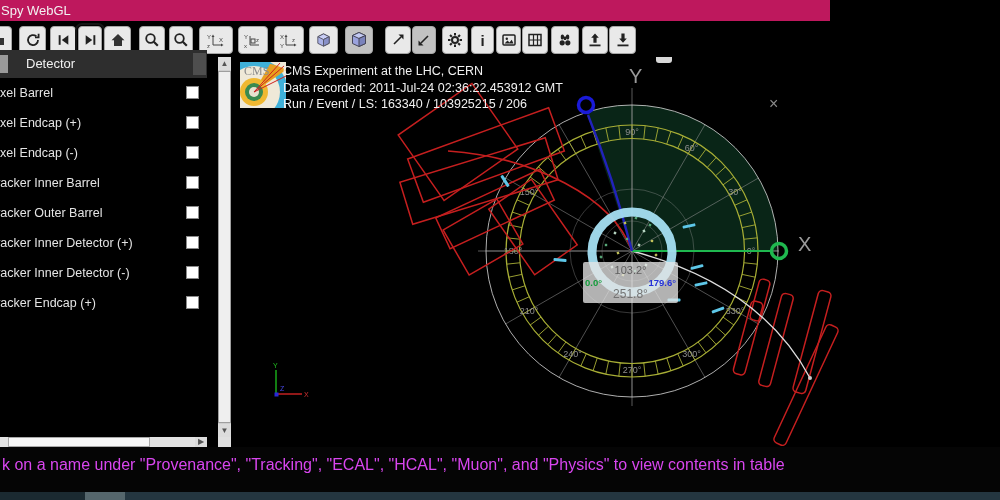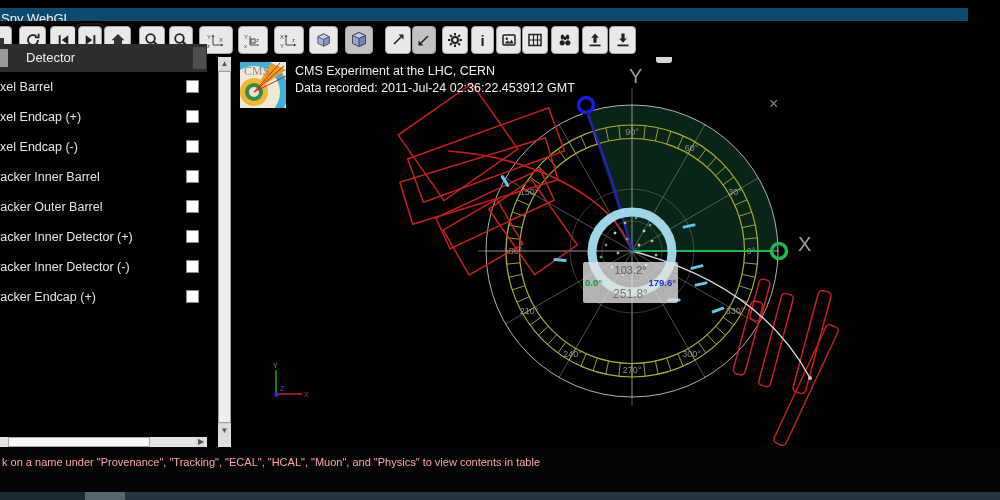--- a/index.html
+++ b/index.html
@@ -1,34 +1,34 @@
 <!DOCTYPE html>
 <html><head>
 <meta charset="utf-8">
 <style>
   html,body{margin:0;padding:0}
   body{width:1000px;height:500px;background:#000;position:relative;overflow:hidden;
        font-family:"Liberation Sans",sans-serif;-webkit-font-smoothing:antialiased}
 
   
-  .titlebar{position:absolute;left:0;top:8px;width:968px;height:21px;background:#0c4a6e;color:#fff}
+  .titlebar{position:absolute;left:0;top:0;width:830px;height:21px;background:#be185d;color:#fff}
   .app-title{position:absolute;left:1px;top:3px;font-size:13px;color:#f2f2f2;white-space:nowrap}
   .event-title{position:absolute;left:635px;top:3px;transform:translateX(-50%);font-size:13px;color:#fff;white-space:nowrap}
 
   
   .toolbar{position:absolute;left:0;top:21px;width:1000px;height:36px;background:#000}
   .tbtn{position:absolute;top:5px;height:28px;background:#e9e9e9;border:1px solid #a6a6a6;border-radius:4px;
         box-sizing:border-box;display:flex;align-items:center;justify-content:center;color:#222;overflow:hidden}
   .tbtn.pressed{background:#c2c2c2}
   .tbtn.focused{outline:2px solid #161616;outline-offset:1px}
   .tbtn svg{display:block}
   .glyph{font-size:15px;font-weight:bold;color:#222;line-height:1}
 
   
-  .sidebar{position:absolute;left:0;top:44px;width:207px;height:268px;background:#000;overflow:hidden}
+  .sidebar{position:absolute;left:0;top:50px;width:207px;height:268px;background:#000;overflow:hidden}
   .side-header{position:relative;height:28px;background:#2e2e2e;color:#f0f0f0;font-size:13px;line-height:28px;padding-left:26px}
   .side-header .cuticon{position:absolute;left:0;top:5px;width:8px;height:18px;background:#9a9a9a}
   .side-header .hdr-box{position:absolute;left:193px;top:3px;width:13px;height:22px;background:#4e4e4e}
   .drow{position:relative;height:30px;color:#e4e4e4;font-size:12.5px}
   .dlabel{position:absolute;left:0;top:8px;margin-left:-11px;white-space:nowrap}
   .cb{position:absolute;left:186px;top:8px;width:13px;height:13px;background:#fff;border:1px solid #8a8a8a;box-sizing:border-box;
       font-size:10px;line-height:12px;text-align:center;color:#fff}
   .cb.on{background:#1e7be0;border-color:#1663b8}
 
   
@@ -36,33 +36,33 @@
   .vscroll .btn{position:absolute;left:0;width:13px;height:13px;background:#dcdcdc;color:#555;font-size:8px;text-align:center;line-height:13px}
   .vscroll .thumb{position:absolute;left:0;top:14px;width:13px;height:352px;background:#efefef;border:1px solid #9f9f9f;box-sizing:border-box}
   .hscroll{position:absolute;left:0;top:437px;width:207px;height:10px;background:#e3e3e3}
   .hscroll .thumb{position:absolute;left:8px;top:0;width:142px;height:10px;background:#f7f7f7;border:1px solid #a8a8a8;box-sizing:border-box}
   .hscroll .btn{position:absolute;right:0;top:0;width:12px;height:10px;background:#dcdcdc;color:#555;font-size:8px;line-height:10px;text-align:center}
   .scroll-corner{position:absolute;left:218px;top:437px;width:13px;height:10px;background:#e0e0e0}
 
   
   .canvas{position:absolute;left:233px;top:57px;width:767px;height:390px;background:#000}
   .canvas .notch{position:absolute;left:423px;top:0;width:16px;height:6px;background:#d8d8d8;border-radius:0 0 3px 3px}
-  .evt-info{position:absolute;left:62px;top:6px;color:#f0f0f0;font-size:12.5px;line-height:16.5px;white-space:nowrap}
+  .evt-info{position:absolute;left:50px;top:6px;color:#f0f0f0;font-size:12.5px;line-height:16.5px;white-space:nowrap}
   .cms-logo{position:absolute;left:7px;top:5px;width:46px;height:46px}
   .axis-label{position:absolute;color:#9a9a9a;font-size:20px}
   .close-x{position:absolute;left:536px;top:39px;color:#8a8a8a;font-size:16px;line-height:16px;cursor:default}
   .tooltip{position:absolute;left:350px;top:205px;width:95px;height:41px;background:rgba(228,228,228,.78);border-radius:2px;font-size:11px}
   .tooltip .t{position:absolute;left:0;right:0;top:2px;text-align:center;color:#5e5e5e}
   .tooltip .b{position:absolute;left:0;right:0;bottom:2px;text-align:center;color:#737373;font-size:12px}
   .tooltip .l{position:absolute;left:2px;top:15px;color:#129c3a;font-size:9.5px;font-weight:bold}
   .tooltip .r{position:absolute;right:2px;top:15px;color:#2330d8;font-size:9.5px;font-weight:bold}
   .gizmo{position:absolute;left:25px;top:303px}
 
   
-  .statusbar{position:absolute;left:0;top:447px;width:1000px;height:45px;background:#050505;color:#fca5a5;font-size:11px}
+  .statusbar{position:absolute;left:0;top:447px;width:1000px;height:45px;background:#050505;color:#d946ef;font-size:16px}
   .statusbar span{position:absolute;left:2px;top:9px;white-space:nowrap}
   .bottomstrip{position:absolute;left:0;top:492px;width:1000px;height:8px;background:#243640}
   .bottomstrip .s1{position:absolute;left:0;top:0;width:85px;height:8px;background:#1b2a31}
   .bottomstrip .s2{position:absolute;left:85px;top:0;width:40px;height:8px;background:#55666c}
 
   text.dial-lab{fill:#8f8f8f;font-size:9px;font-family:"Liberation Sans",sans-serif}
 </style>
 </head>
 <body>
 
@@ -511,20 +511,21 @@
     <g stroke="#cc2222" stroke-width="1">
         <line x1="14" y1="30" x2="44" y2="4"></line>
         <line x1="14" y1="30" x2="46" y2="14"></line>
         <line x1="14" y1="30" x2="40" y2="1"></line>
       </g>
     <text x="4" y="13" font-size="12" fill="#8a8a8a" font-family="Liberation Serif,serif">CMS</text>
   </svg>
   <div class="evt-info">
     <div>CMS Experiment at the LHC, CERN</div>
     <div>Data recorded: 2011-Jul-24 02:36:22.453912 GMT</div>
+    <div>Run / Event / LS: 163340 / 103925215 / 206</div>
   </div>
 
   <span class="axis-label" style="left:396px;top:8px">Y</span>
   <span class="axis-label" style="left:565px;top:176px">X</span>
   <span class="close-x">×</span>
 
   
   <div class="tooltip">
     <span class="t">103.2°</span>
     <span class="b">251.8°</span>

